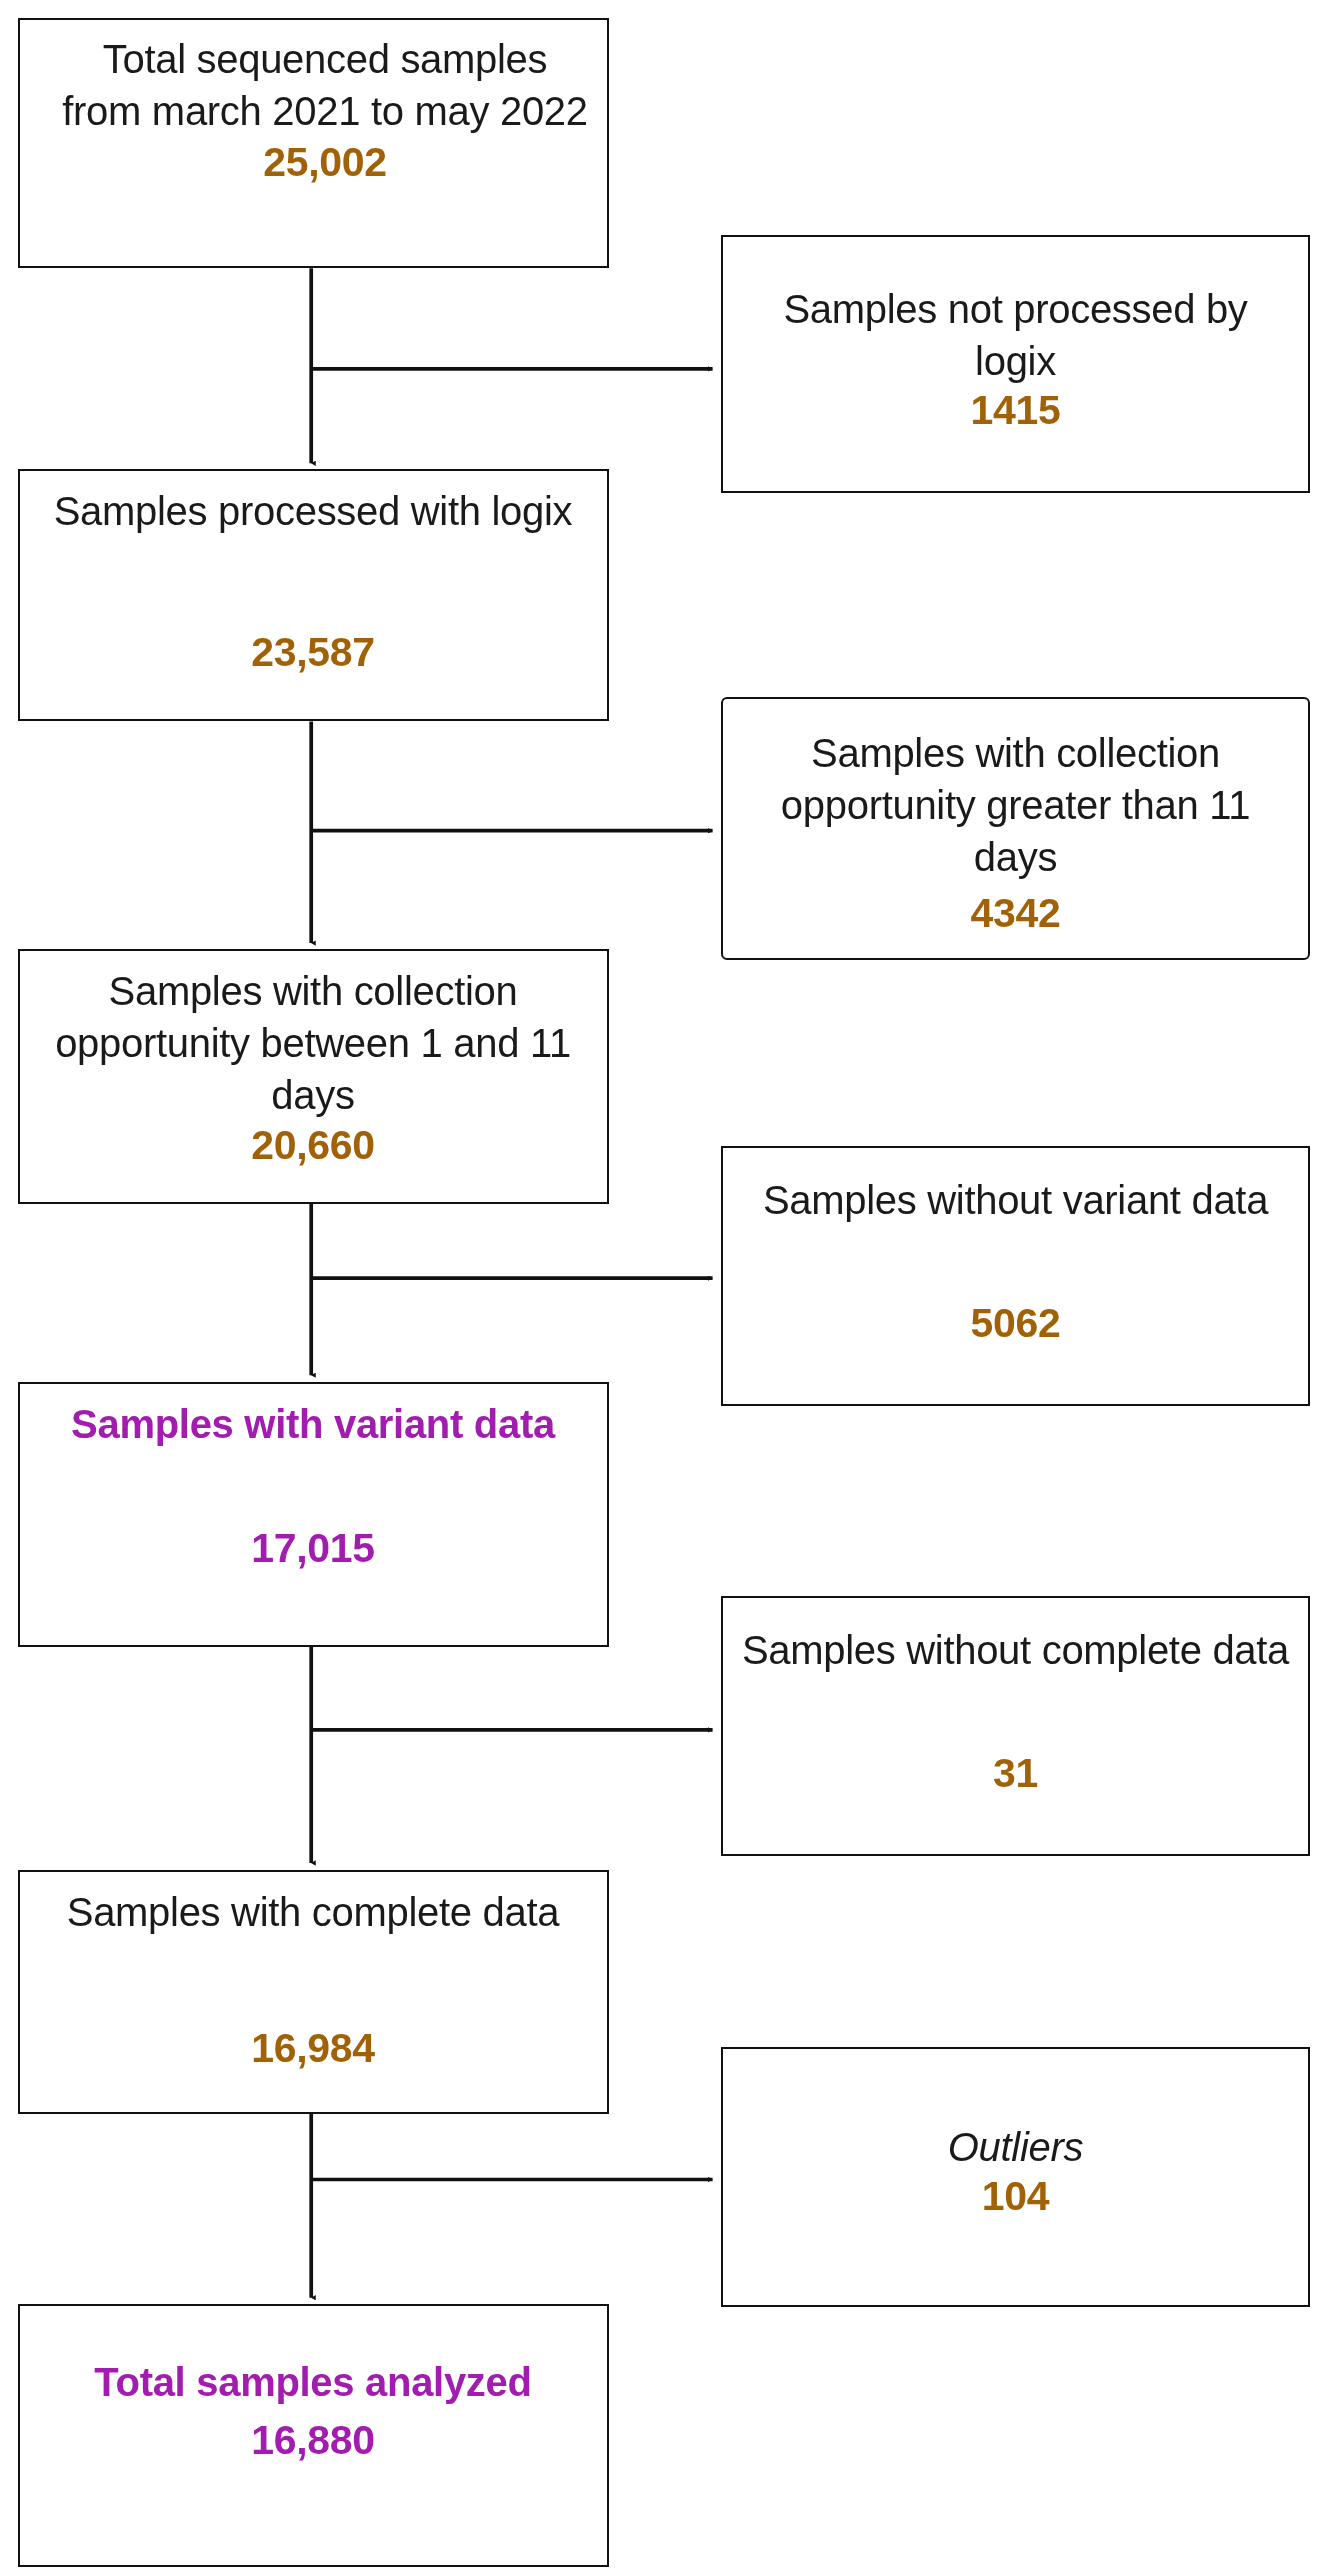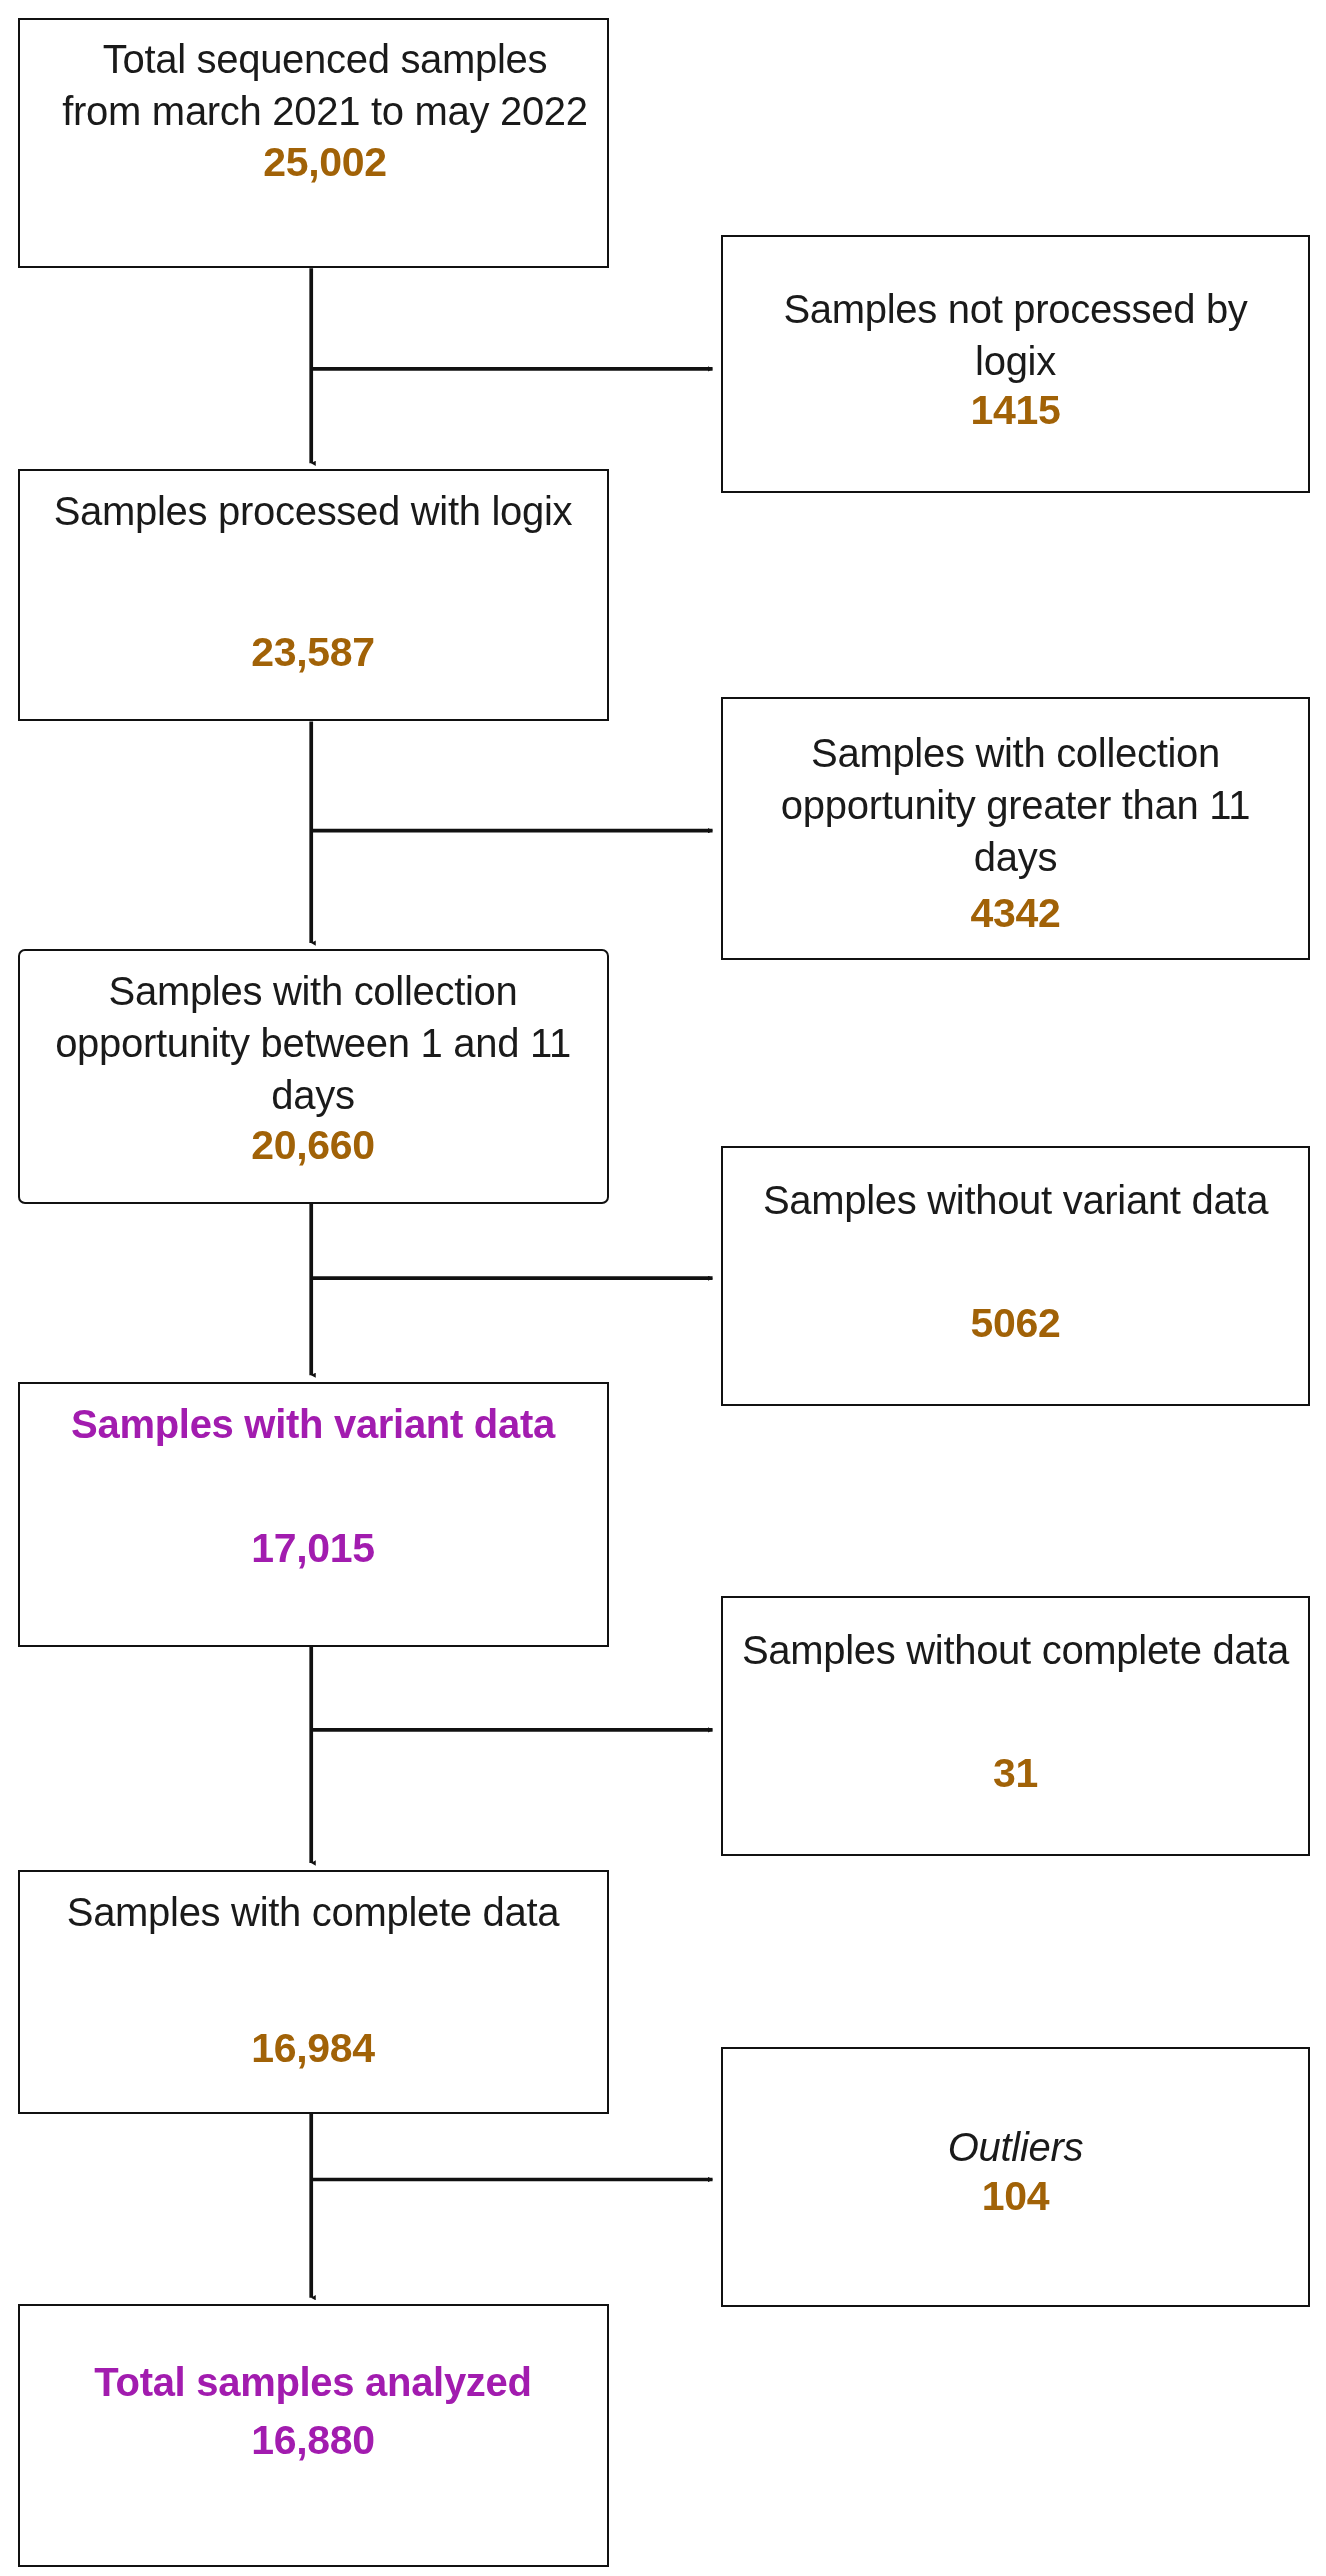--- a/index.html
+++ b/index.html
@@ -106,26 +106,26 @@
   <div class="node right" id="n-notproc" style="left:721px;top:235px;width:589px;height:258px;">
     <div class="label">Samples not processed by logix</div>
     <div class="value">1415</div>
   </div>
 
   <div class="node left" id="n-proc" style="left:17.5px;top:469px;width:591px;height:252px;">
     <div class="label">Samples processed with logix</div>
     <div class="value">23,587</div>
   </div>
 
-  <div class="node right" id="n-gt11" style="left:721px;top:697px;width:589px;height:263px;">
+  <div class="node right" id="n-gt11" style="left:721px;top:697px;width:589px;height:263px;border-radius:6px;">
     <div class="label">Samples with collection opportunity greater than 11 days</div>
     <div class="value">4342</div>
   </div>
 
-  <div class="node left" id="n-between" style="left:17.5px;top:949px;width:591px;height:255px;border-radius:7px;">
+  <div class="node left" id="n-between" style="left:17.5px;top:949px;width:591px;height:255px;">
     <div class="label">Samples with collection opportunity between 1 and 11 days</div>
     <div class="value">20,660</div>
   </div>
 
   <div class="node right" id="n-novariant" style="left:721px;top:1146px;width:589px;height:260px;">
     <div class="label">Samples without variant data</div>
     <div class="value">5062</div>
   </div>
 
   <div class="node left highlight" id="n-variant" style="left:17.5px;top:1382px;width:591px;height:265px;">

